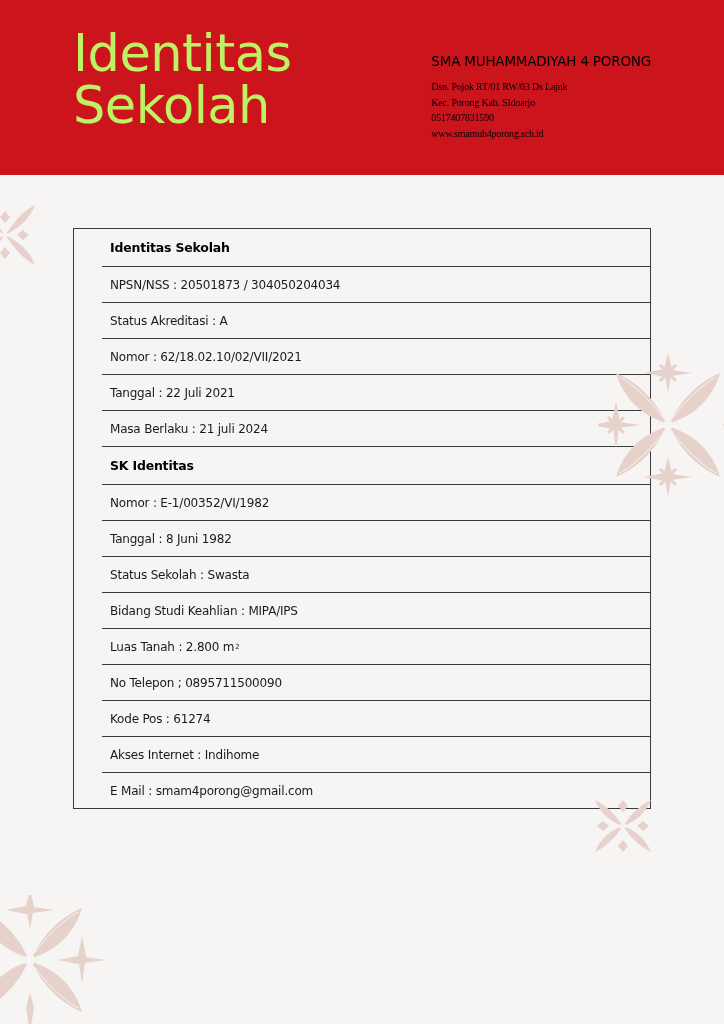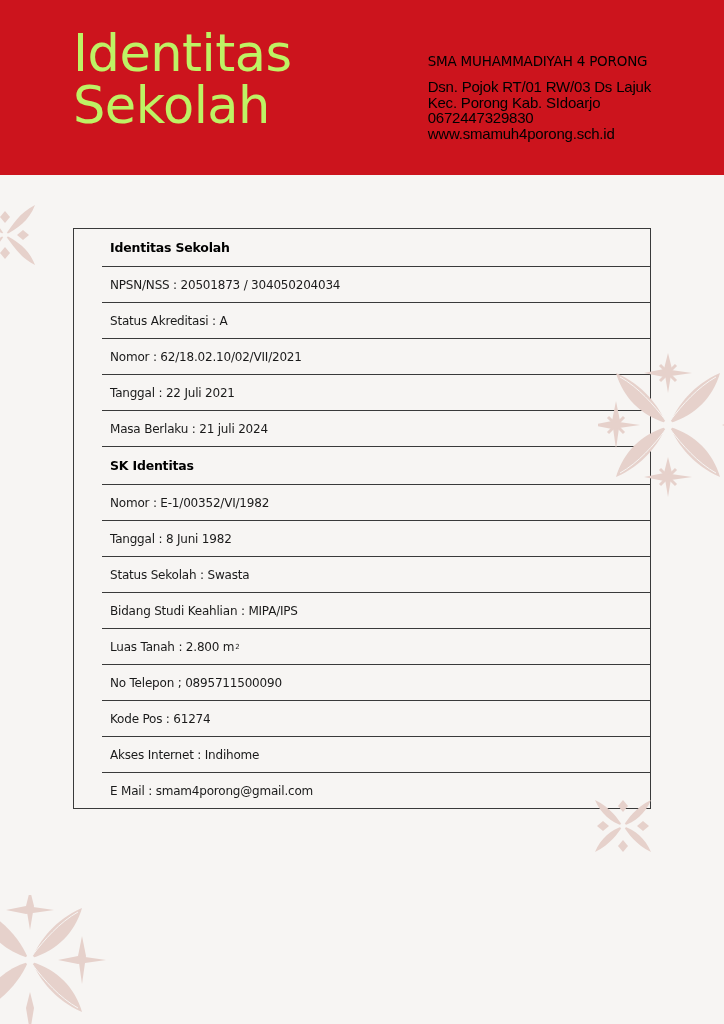--- a/index.html
+++ b/index.html
@@ -2,42 +2,42 @@
 <html><head>
 <meta charset="utf-8">
 <style>
   html, body { margin: 0; padding: 0; }
   body { width: 724px; height: 1024px; background: #f7f5f3; position: relative; overflow: hidden; font-family: "Liberation Sans", sans-serif; }
   .header { position: absolute; left: 0; top: 0; width: 724px; height: 175px; background: #cc141d; }
   .title { position: absolute; left: 73px; top: 28px; color: #bef264; font-size: 51px; line-height: 52px; font-family: "DejaVu Sans", sans-serif; letter-spacing: -0.5px; }
   .title div { white-space: nowrap; }
   .contact { position: absolute; right: 73px; top: 53px; text-align: left; color: #000000; }
   .school-name { font-size: 13.5px; font-family: "DejaVu Sans", sans-serif; letter-spacing: -0.2px; margin-bottom: 10px; }
-  .contact-line { font-size: 15px; line-height: 15.5px; font-family: Liberation Sans, sans-serif; letter-spacing: -0.2px; }
+  .contact-line { font-size: 10px; line-height: 15.5px; font-family: Liberation Serif, serif; letter-spacing: -0.2px; }
   .table { position: absolute; left: 73px; top: 228px; width: 576px; border: 1.5px solid #3a3a3a; background: #f7f5f3; z-index: 2; }
   .row { border-top: 1.5px solid #3a3a3a; height: 35px; display: flex; align-items: center; padding-left: 8px; font-size: 12px; color: #1a1a1a; font-family: "DejaVu Sans", sans-serif; letter-spacing: -0.2px; box-sizing: content-box; margin-left: 28px; }
   .row:first-child { border-top: none; }
   .row.section { height: 37px; font-weight: bold; font-size: 12.5px; color: #000; }
   .row sub { font-size: 7px; vertical-align: -1px; margin-left: 1px; }
   .flower { position: absolute; z-index: 1; }
   .flower.front { z-index: 3; }
 </style>
 </head>
 <body>
 
 <div class="header">
   <div class="title">
     <div>Identitas</div>
     <div>Sekolah</div>
   </div>
   <div class="contact">
     <div class="school-name">SMA MUHAMMADIYAH 4 PORONG</div>
     <div class="contact-line">Dsn. Pojok RT/01 RW/03 Ds Lajuk</div>
     <div class="contact-line">Kec. Porong Kab. SIdoarjo</div>
-    <div class="contact-line">0672447329830</div>
+    <div class="contact-line">0517407831590</div>
     <div class="contact-line">www.smamuh4porong.sch.id</div>
   </div>
 </div>
 
 <svg class="flower" style="left:-35px; top:195px;" width="80" height="80" viewBox="-40 -40 80 80">
   <g fill="#e6d1cb">
     <path d="M0,0 C-8,-10 -14,-22 -30,-30 C-24,-14 -12,-6 0,0Z"></path>
     <path d="M0,0 C8,-10 14,-22 30,-30 C24,-14 12,-6 0,0Z"></path>
     <path d="M0,0 C-8,10 -14,22 -30,30 C-24,14 -12,6 0,0Z"></path>
     <path d="M0,0 C8,10 14,22 30,30 C24,14 12,6 0,0Z"></path>

